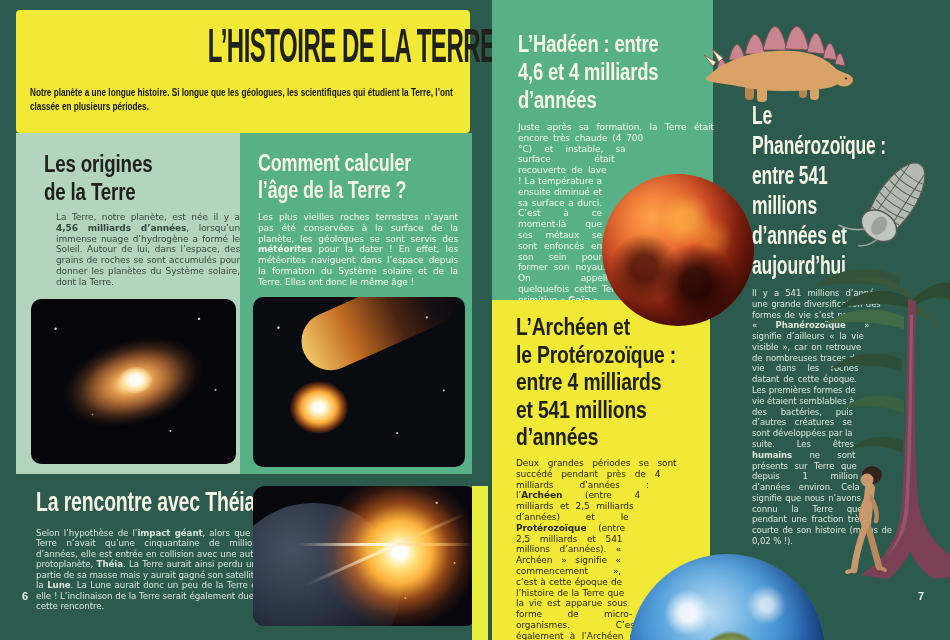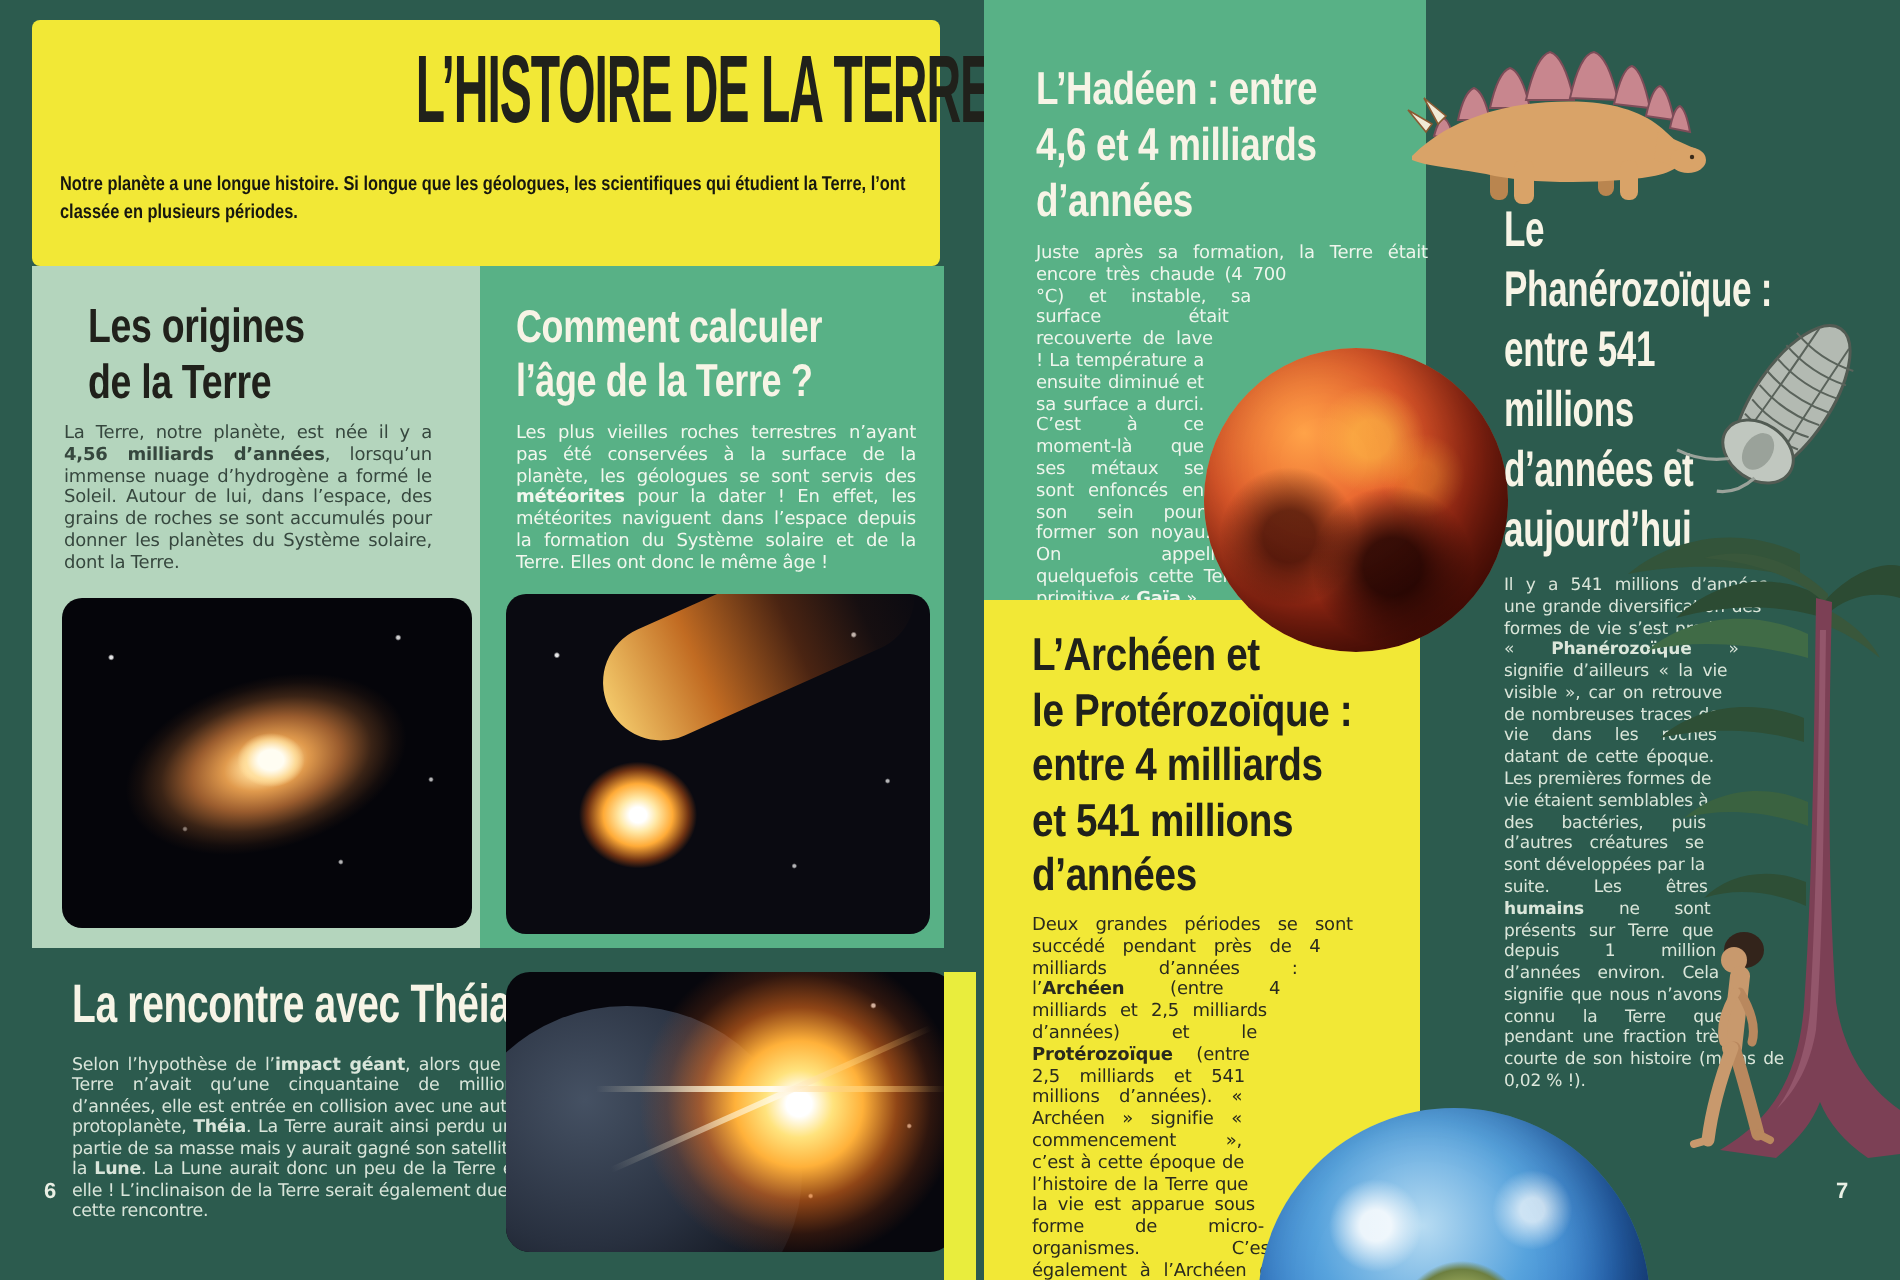--- a/index.html
+++ b/index.html
@@ -80,21 +80,21 @@
                  font-size:48px;line-height:1;letter-spacing:-1px;color:#20211b;
                  transform:scaleX(.5);transform-origin:center top;white-space:nowrap;">L’HISTOIRE DE LA TERRE</span>
   </div>
   <p class="abs" style="left:30px;top:86px;width:524px;margin:0;font-family:'Liberation Sans',sans-serif;
             font-weight:700;font-size:10px;line-height:1.35;color:#17170f;
             transform:scaleX(.82);transform-origin:left top;">Notre planète a une longue histoire. Si longue que les géologues, les scientifiques qui étudient la Terre, l’ont classée en plusieurs périodes.</p>
 
   <div class="block" style="left:16px;top:133px;width:224px;height:341px;background:#b4d5bd;"></div>
   <h2 class="hd hd-dark" style="left:44px;top:150px;font-size:24px;transform:scaleX(.78);">Les origines
 de la Terre</h2>
-  <p class="body" style="left:32px;top:212px;width:184px;color:#36473e;"><span>La Terre, notre planète, est née il y a </span><span class="bb">4,56 milliards d’années</span><span>, lorsqu’un immense nuage d’hydrogène a formé le Soleil. Autour de lui, dans l’espace, des grains de roches se sont accumulés pour donner les planètes du Système solaire, dont la Terre.</span></p>
+  <p class="body" style="left:56px;top:212px;width:184px;color:#36473e;"><span>La Terre, notre planète, est née il y a </span><span class="bb">4,56 milliards d’années</span><span>, lorsqu’un immense nuage d’hydrogène a formé le Soleil. Autour de lui, dans l’espace, des grains de roches se sont accumulés pour donner les planètes du Système solaire, dont la Terre.</span></p>
 
   <div class="photo" style="left:31px;top:299px;width:205px;height:165px;background:#05050a;">
     <div class="stars"></div>
     <div class="galaxy-disc"></div>
     <div class="galaxy-core"></div>
   </div>
 
   <div class="block" style="left:240px;top:133px;width:232px;height:341px;background:#58b186;"></div>
   <h2 class="hd hd-light" style="left:258px;top:150px;font-size:23px;transform:scaleX(.78);">Comment calculer
 l’âge de la Terre ?</h2>

